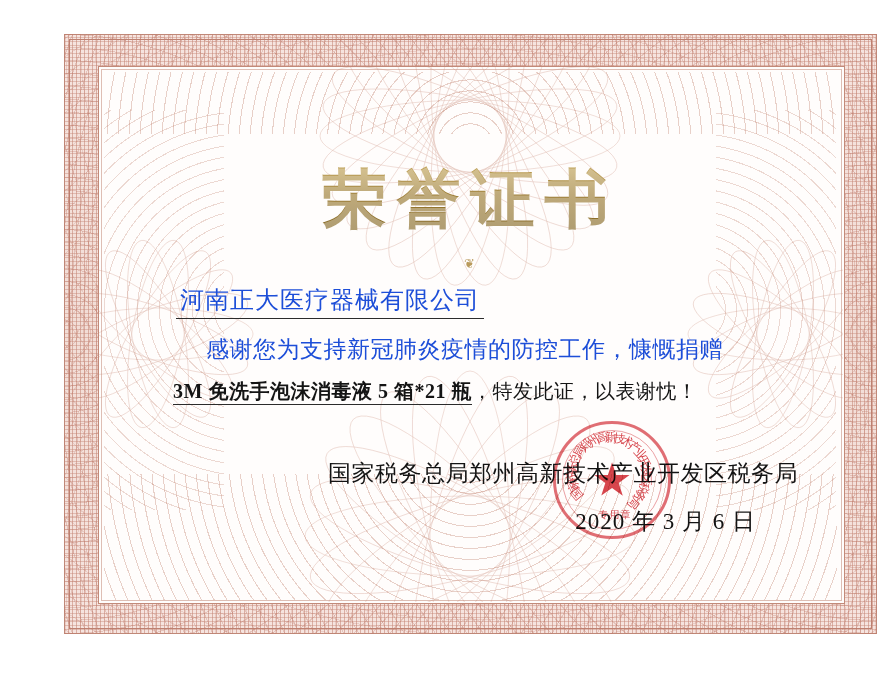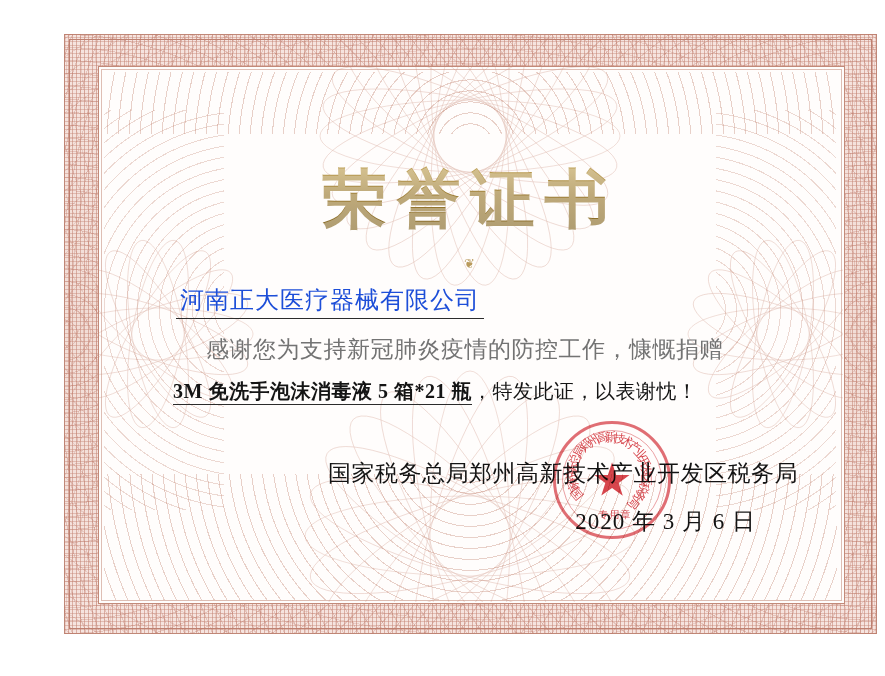--- a/index.html
+++ b/index.html
@@ -204,21 +204,21 @@
     border-bottom: 1px solid #2b2b2b;
     padding: 0 4px 2px 4px;
     white-space: nowrap;
   }
 
   .body-line-1 {
     position: absolute;
     left: 108px;
     top: 268px;
     font-size: 23px;
-    color: #737373;
+    color: #1d4ed8;
     letter-spacing: 0.5px;
     white-space: nowrap;
   }
 
   .body-line-2 {
     position: absolute;
     left: 75px;
     top: 312px;
     font-size: 20px;
     color: #141414;

